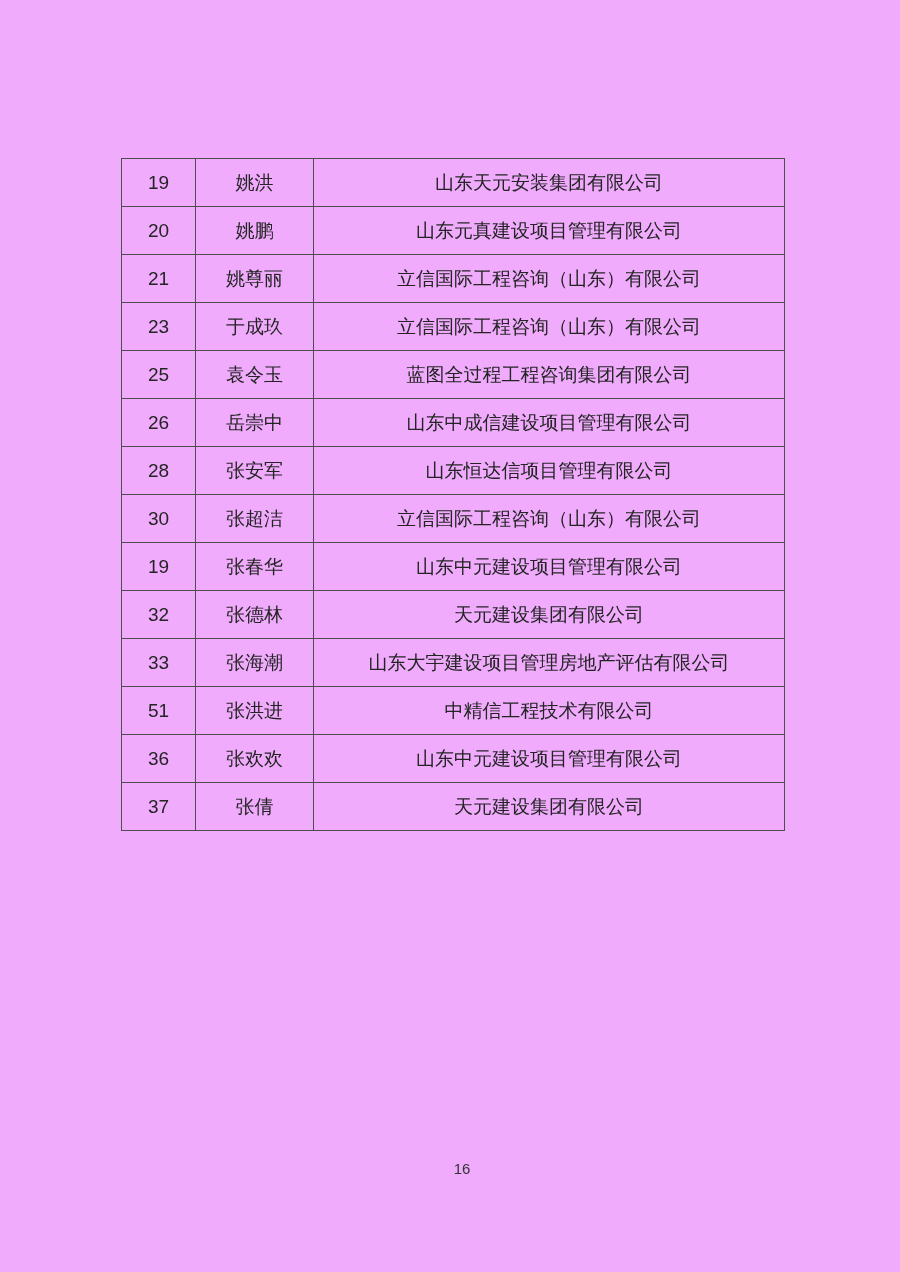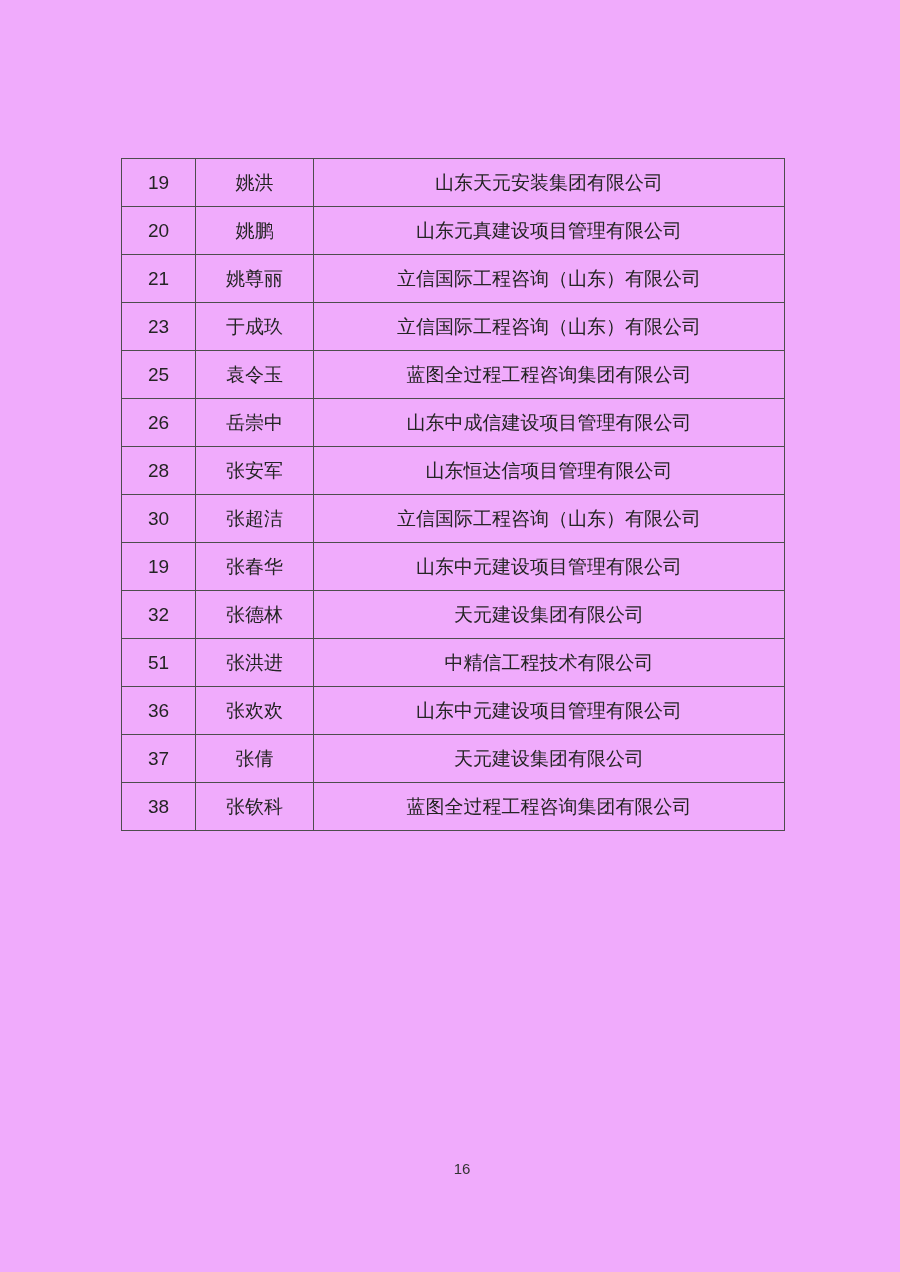--- a/index.html
+++ b/index.html
@@ -104,37 +104,37 @@
           <td>19</td>
           <td>张春华</td>
           <td>山东中元建设项目管理有限公司</td>
         </tr>
         <tr>
           <td>32</td>
           <td>张德林</td>
           <td>天元建设集团有限公司</td>
         </tr>
         <tr>
+          <td>33</td>
+          <td>张海潮</td>
+          <td>山东大宇建设项目管理房地产评估有限公司</td>
+        </tr>
+        <tr>
           <td>51</td>
           <td>张洪进</td>
           <td>中精信工程技术有限公司</td>
         </tr>
         <tr>
           <td>36</td>
           <td>张欢欢</td>
           <td>山东中元建设项目管理有限公司</td>
         </tr>
         <tr>
           <td>37</td>
           <td>张倩</td>
           <td>天元建设集团有限公司</td>
         </tr>
-        <tr>
-          <td>38</td>
-          <td>张钦科</td>
-          <td>蓝图全过程工程咨询集团有限公司</td>
-        </tr>
       </tbody>
   </table>
 
   <div class="page-number">16</div>
 
 </div>
 
 </body></html>

